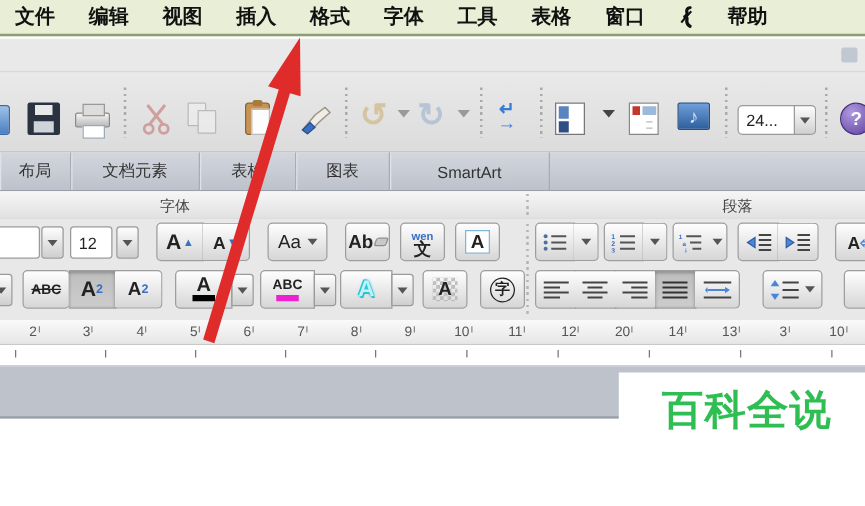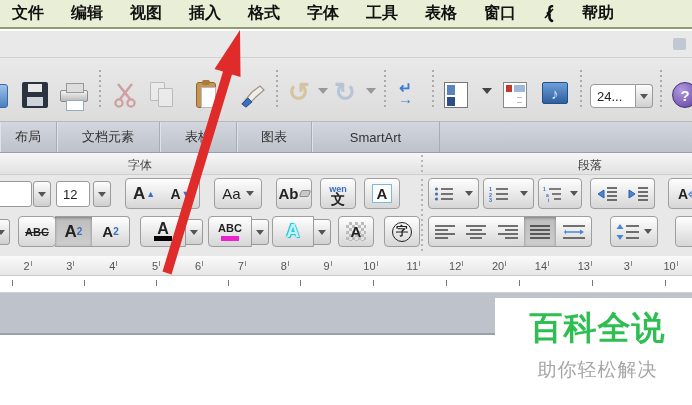--- a/index.html
+++ b/index.html
@@ -493,18 +493,17 @@
     <span class="r2t" style="left:519px;"></span>
   <span class="r2t" style="left:592px;"></span>
     <span class="r2t" style="left:665px;"></span>
 </div>
 
 <div class="abs band"></div>
 <div class="abs" style="left:0; top:335px; width:692px; height:70px; background:#fff;"></div>
 
 <div class="abs whitebox">
   <div class="wm-title" style="color:#2fbe52;">百科全说</div>
-  <div class="wm-sub">助你轻松解决</div>
 </div>
 
 <svg class="abs arrow-svg" viewBox="0 0 692 405">
   <polygon fill="#e02b2b" points="240,30 240.5,77 232,74.5 171.5,274.5 162.5,271.5 223,71.5 214.5,69"></polygon>
 </svg>
 
 </body></html>

